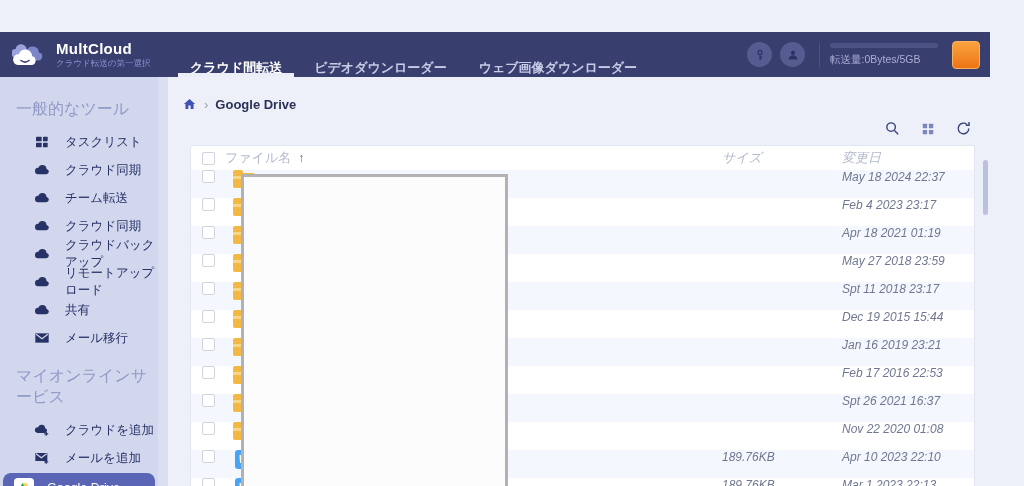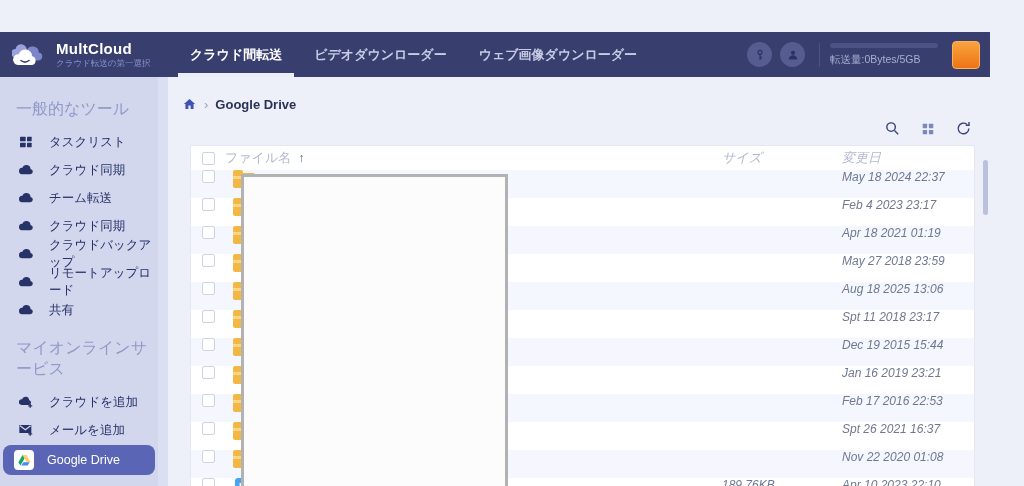--- a/index.html
+++ b/index.html
@@ -7,21 +7,21 @@
   body { font-family:"Liberation Sans","DejaVu Sans",sans-serif; background:#edf0f8; }
   .page { position:relative; width:990px; height:486px; overflow:hidden;margin-top:32px; }
 
   
   .topbar { position:absolute; top:0; left:0; right:0; height:45px; background:#383e6e;
             display:flex; align-items:center; z-index:10; }
   .brand { display:flex; align-items:center; gap:8px; width:168px; padding-left:12px; cursor:pointer; }
   .brand-text .brand-name { color:#fff; font-size:15px; font-weight:bold; letter-spacing:.3px; }
   .brand-text .brand-tag { color:#8c93d3; font-size:8.5px; margin-top:1px; }
   .topnav { display:flex; height:100%; margin-left:6px; }
-  .nav-item { position:relative; display:flex; align-items:center; height:100%; padding:0 16px;
+  .nav-item { position:relative; display:flex; align-items:flex-end; height:100%; padding:0 16px;
               color:#c7cbe6; font-size:13px; font-weight:bold; cursor:pointer; white-space:nowrap; }
   .nav-item.active { color:#fff; }
   .nav-item.active::after { content:""; position:absolute; left:4px; right:4px; bottom:0;
               height:4px; background:#eceef7; }
   .top-right { margin-left:auto; display:flex; align-items:center; padding-right:10px; }
   .circle-btn { width:25px; height:25px; border-radius:50%; background:#565c90; color:#2c3263;
               display:flex; align-items:center; justify-content:center; margin-left:8px; cursor:pointer; }
   .circle-btn .sicon { width:14px; height:14px; }
   .tr-divider { width:1px; height:24px; background:#4c5283; margin:0 10px 0 14px; }
   .quota { width:108px; margin-right:14px; }
@@ -29,21 +29,21 @@
   .quota-fill { height:100%; background:#f29b3a; width:0; }
   .quota-text { color:#a9aed2; font-size:10.5px; white-space:nowrap; }
   .upgrade { display:flex; align-items:center; gap:6px; height:28px; padding:0 13px;
              background:linear-gradient(180deg,#f9a340,#ee7414); border:1px solid #fbb35b;
              border-radius:4px; color:#fff; font-size:12px; font-weight:bold; cursor:pointer; white-space:nowrap; }
 
   
   .sidebar { position:absolute; top:45px; left:0; bottom:0; width:158px; background:#d2d7ee;
              padding-top:8px; z-index:5; }
   .side-header { margin:14px 0 8px 16px; font-size:16px; color:#8f99c6; }
-  .side-item { display:flex; align-items:center; gap:13px; height:28px; padding-left:16px;
+  .side-item { display:flex; align-items:center; gap:13px; height:28px; padding-left:32px;
                font-size:12.5px; color:#273266; cursor:pointer; }
   .side-item .sicon { width:16px; height:16px; color:#273266; flex:none; }
   .side-icon { display:flex; align-items:center; justify-content:center; width:20px; flex:none; }
   .side-item.active { background:#5a66b5; border-radius:8px; margin:1px 3px; height:30px;
                padding-left:11px; color:#fff; }
   .side-icon.gbox { background:#fff; border-radius:4px; width:20px; height:20px; }
   .side-icon.gbox .sicon { width:13px; height:13px; }
 
   
   .content { position:absolute; top:45px; left:158px; right:0; bottom:0;
@@ -274,20 +274,28 @@
 
           <div class="side-item">
             <span class="side-icon">
             <svg class="sicon" viewBox="0 0 24 24">
               <use href="#sym-cloud"></use>
             </svg>
           </span>
             <span>共有</span>
           </div>
 
+          <div class="side-item">
+            <span class="side-icon">
+            <svg class="sicon" viewBox="0 0 24 24">
+              <use href="#sym-mail"></use>
+            </svg>
+          </span>
+            <span>メール移行</span>
+          </div>
 
       </div>
 
       <div class="side-section">
         <div class="side-header">マイオンラインサービス</div>
 
           <div class="side-item">
             <span class="side-icon">
             <svg class="sicon" viewBox="0 0 24 24">
               <use href="#sym-cloud-plus"></use>
@@ -402,31 +410,20 @@
               <span class="cbx"></span>
             </span>
             <span class="col-icon">
               <span class="ficon t-folder"></span>
             </span>
             <span class="col-name"></span>
             <span class="col-size"></span>
             <span class="col-date">May 27 2018 23:59</span>
           </div>
 
-          <div class="trow">
-            <span class="col-check">
-              <span class="cbx"></span>
-            </span>
-            <span class="col-icon">
-              <span class="ficon t-folder"></span>
-            </span>
-            <span class="col-name"></span>
-            <span class="col-size"></span>
-            <span class="col-date">Aug 18 2025 13:06</span>
-          </div>
 
           <div class="trow">
             <span class="col-check">
               <span class="cbx"></span>
             </span>
             <span class="col-icon">
               <span class="ficon t-folder"></span>
             </span>
             <span class="col-name"></span>
             <span class="col-size"></span>

